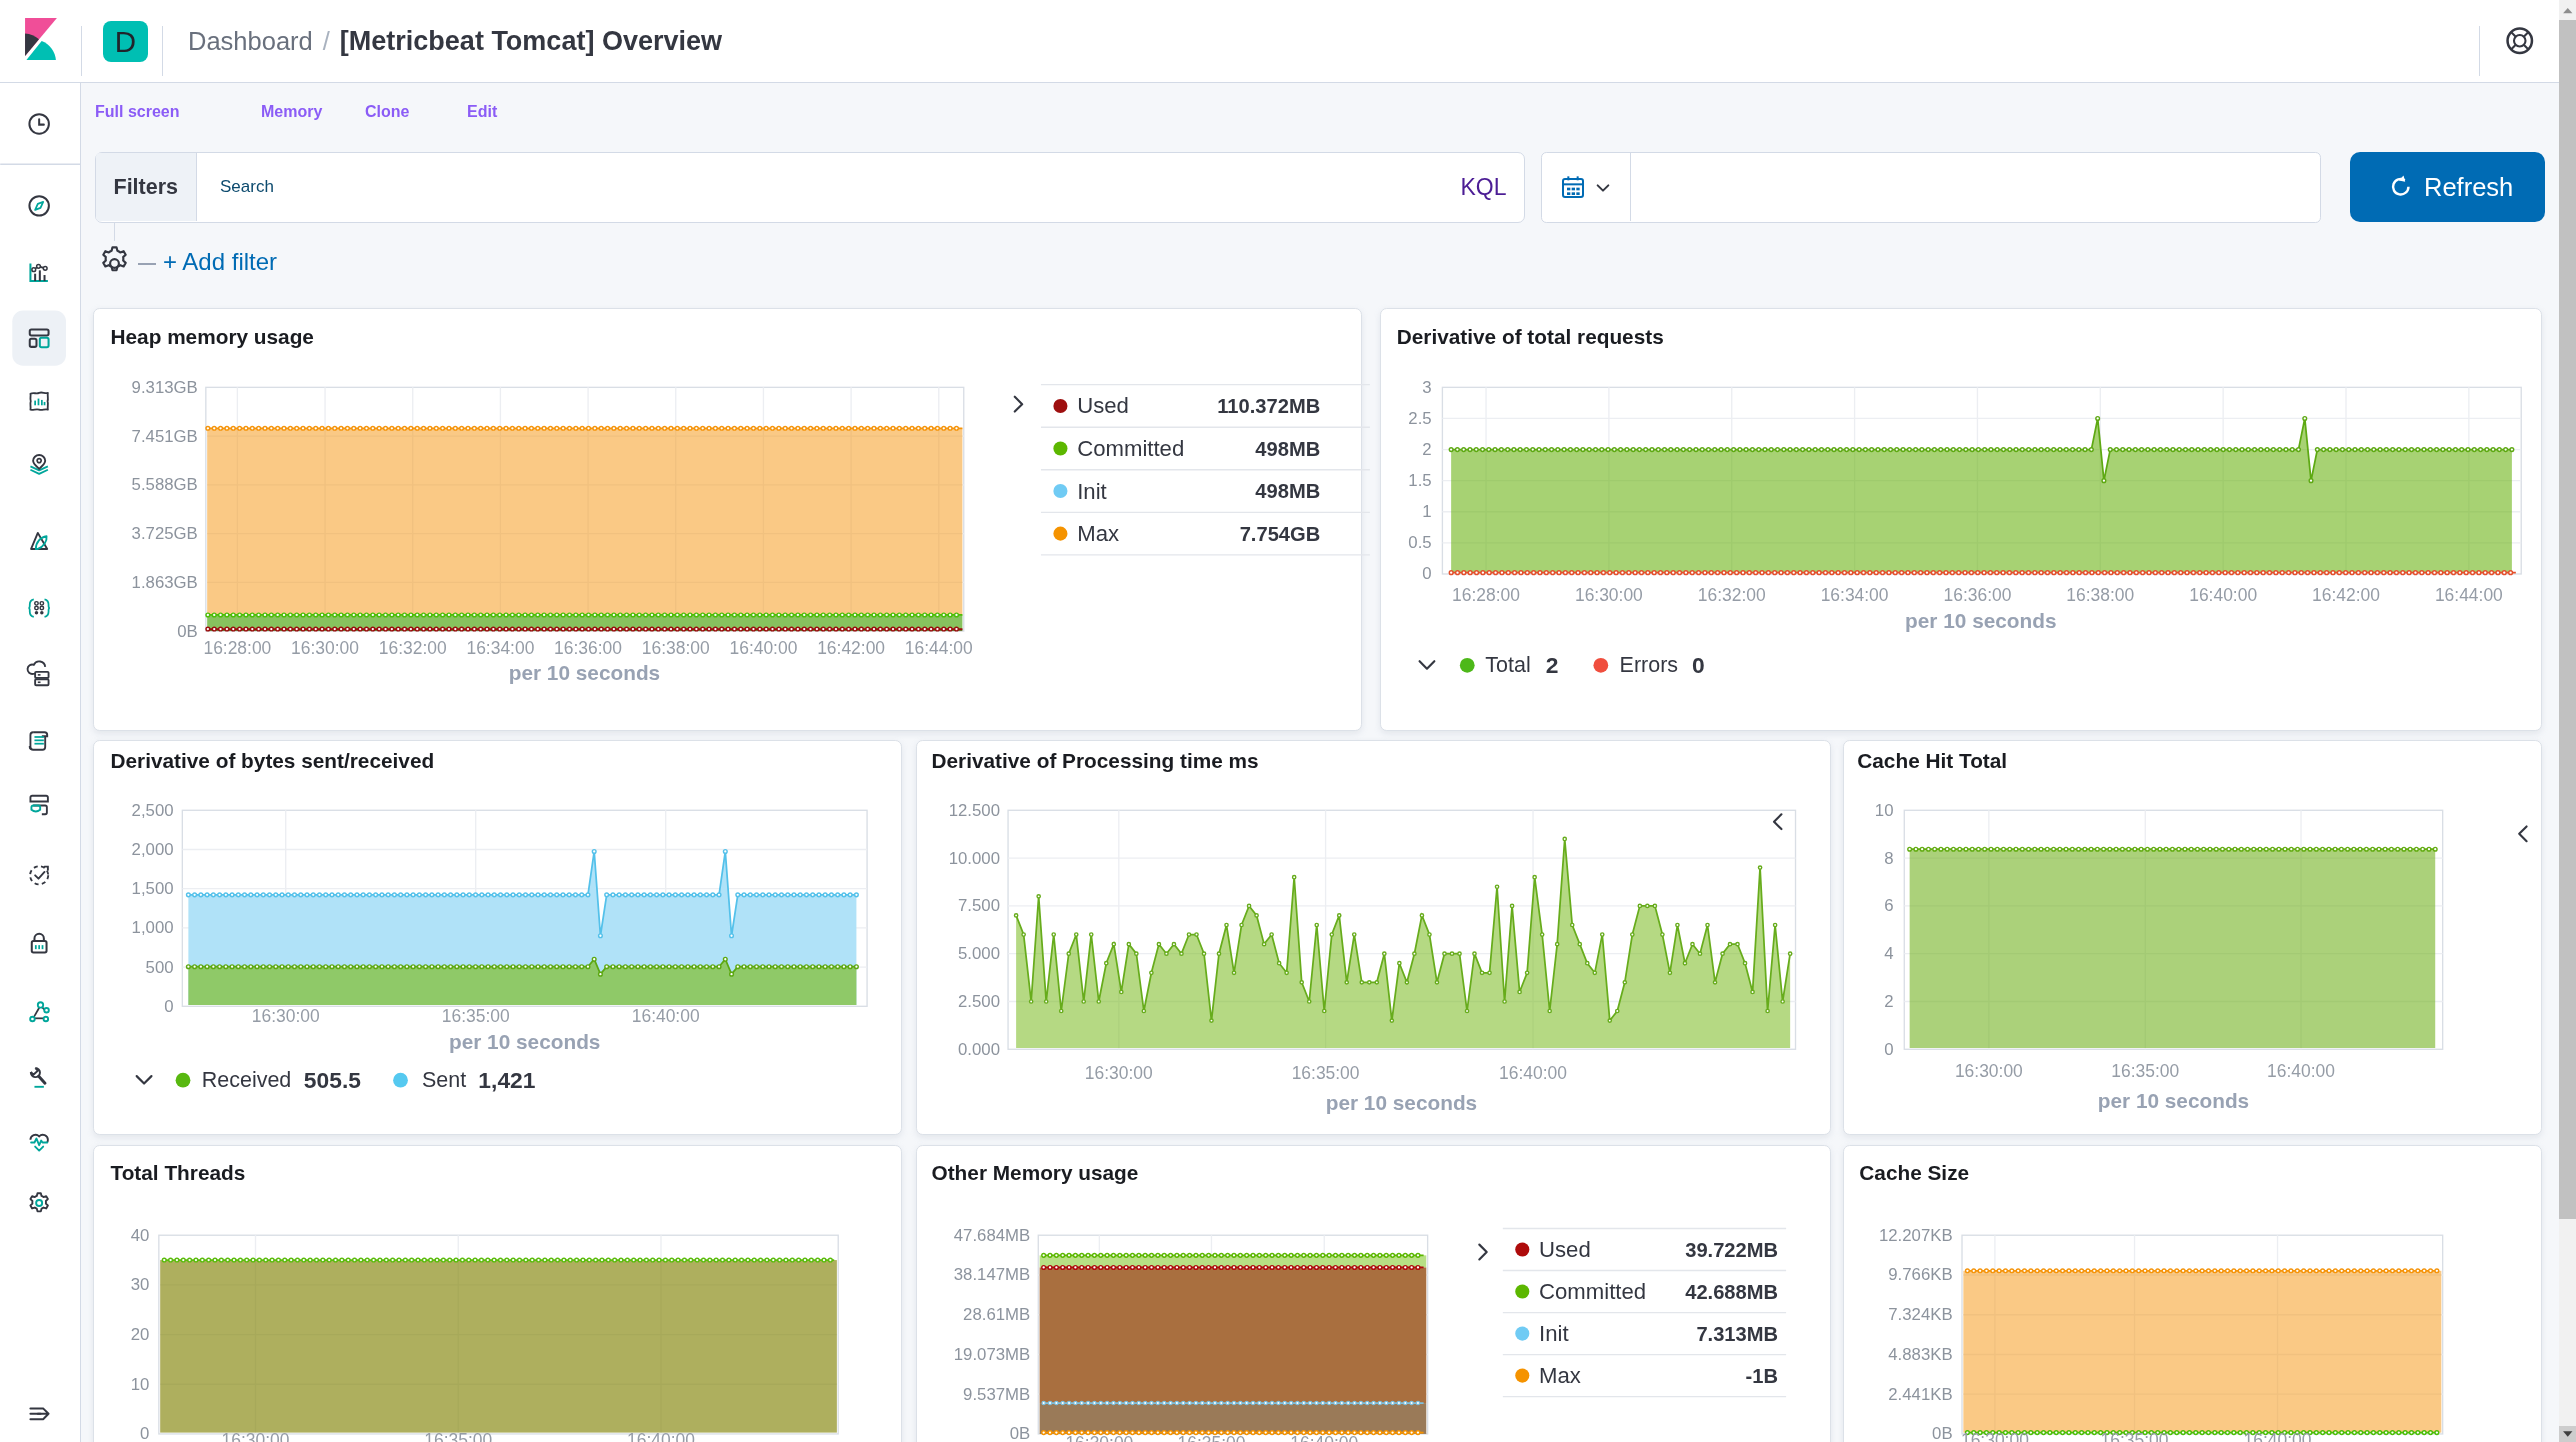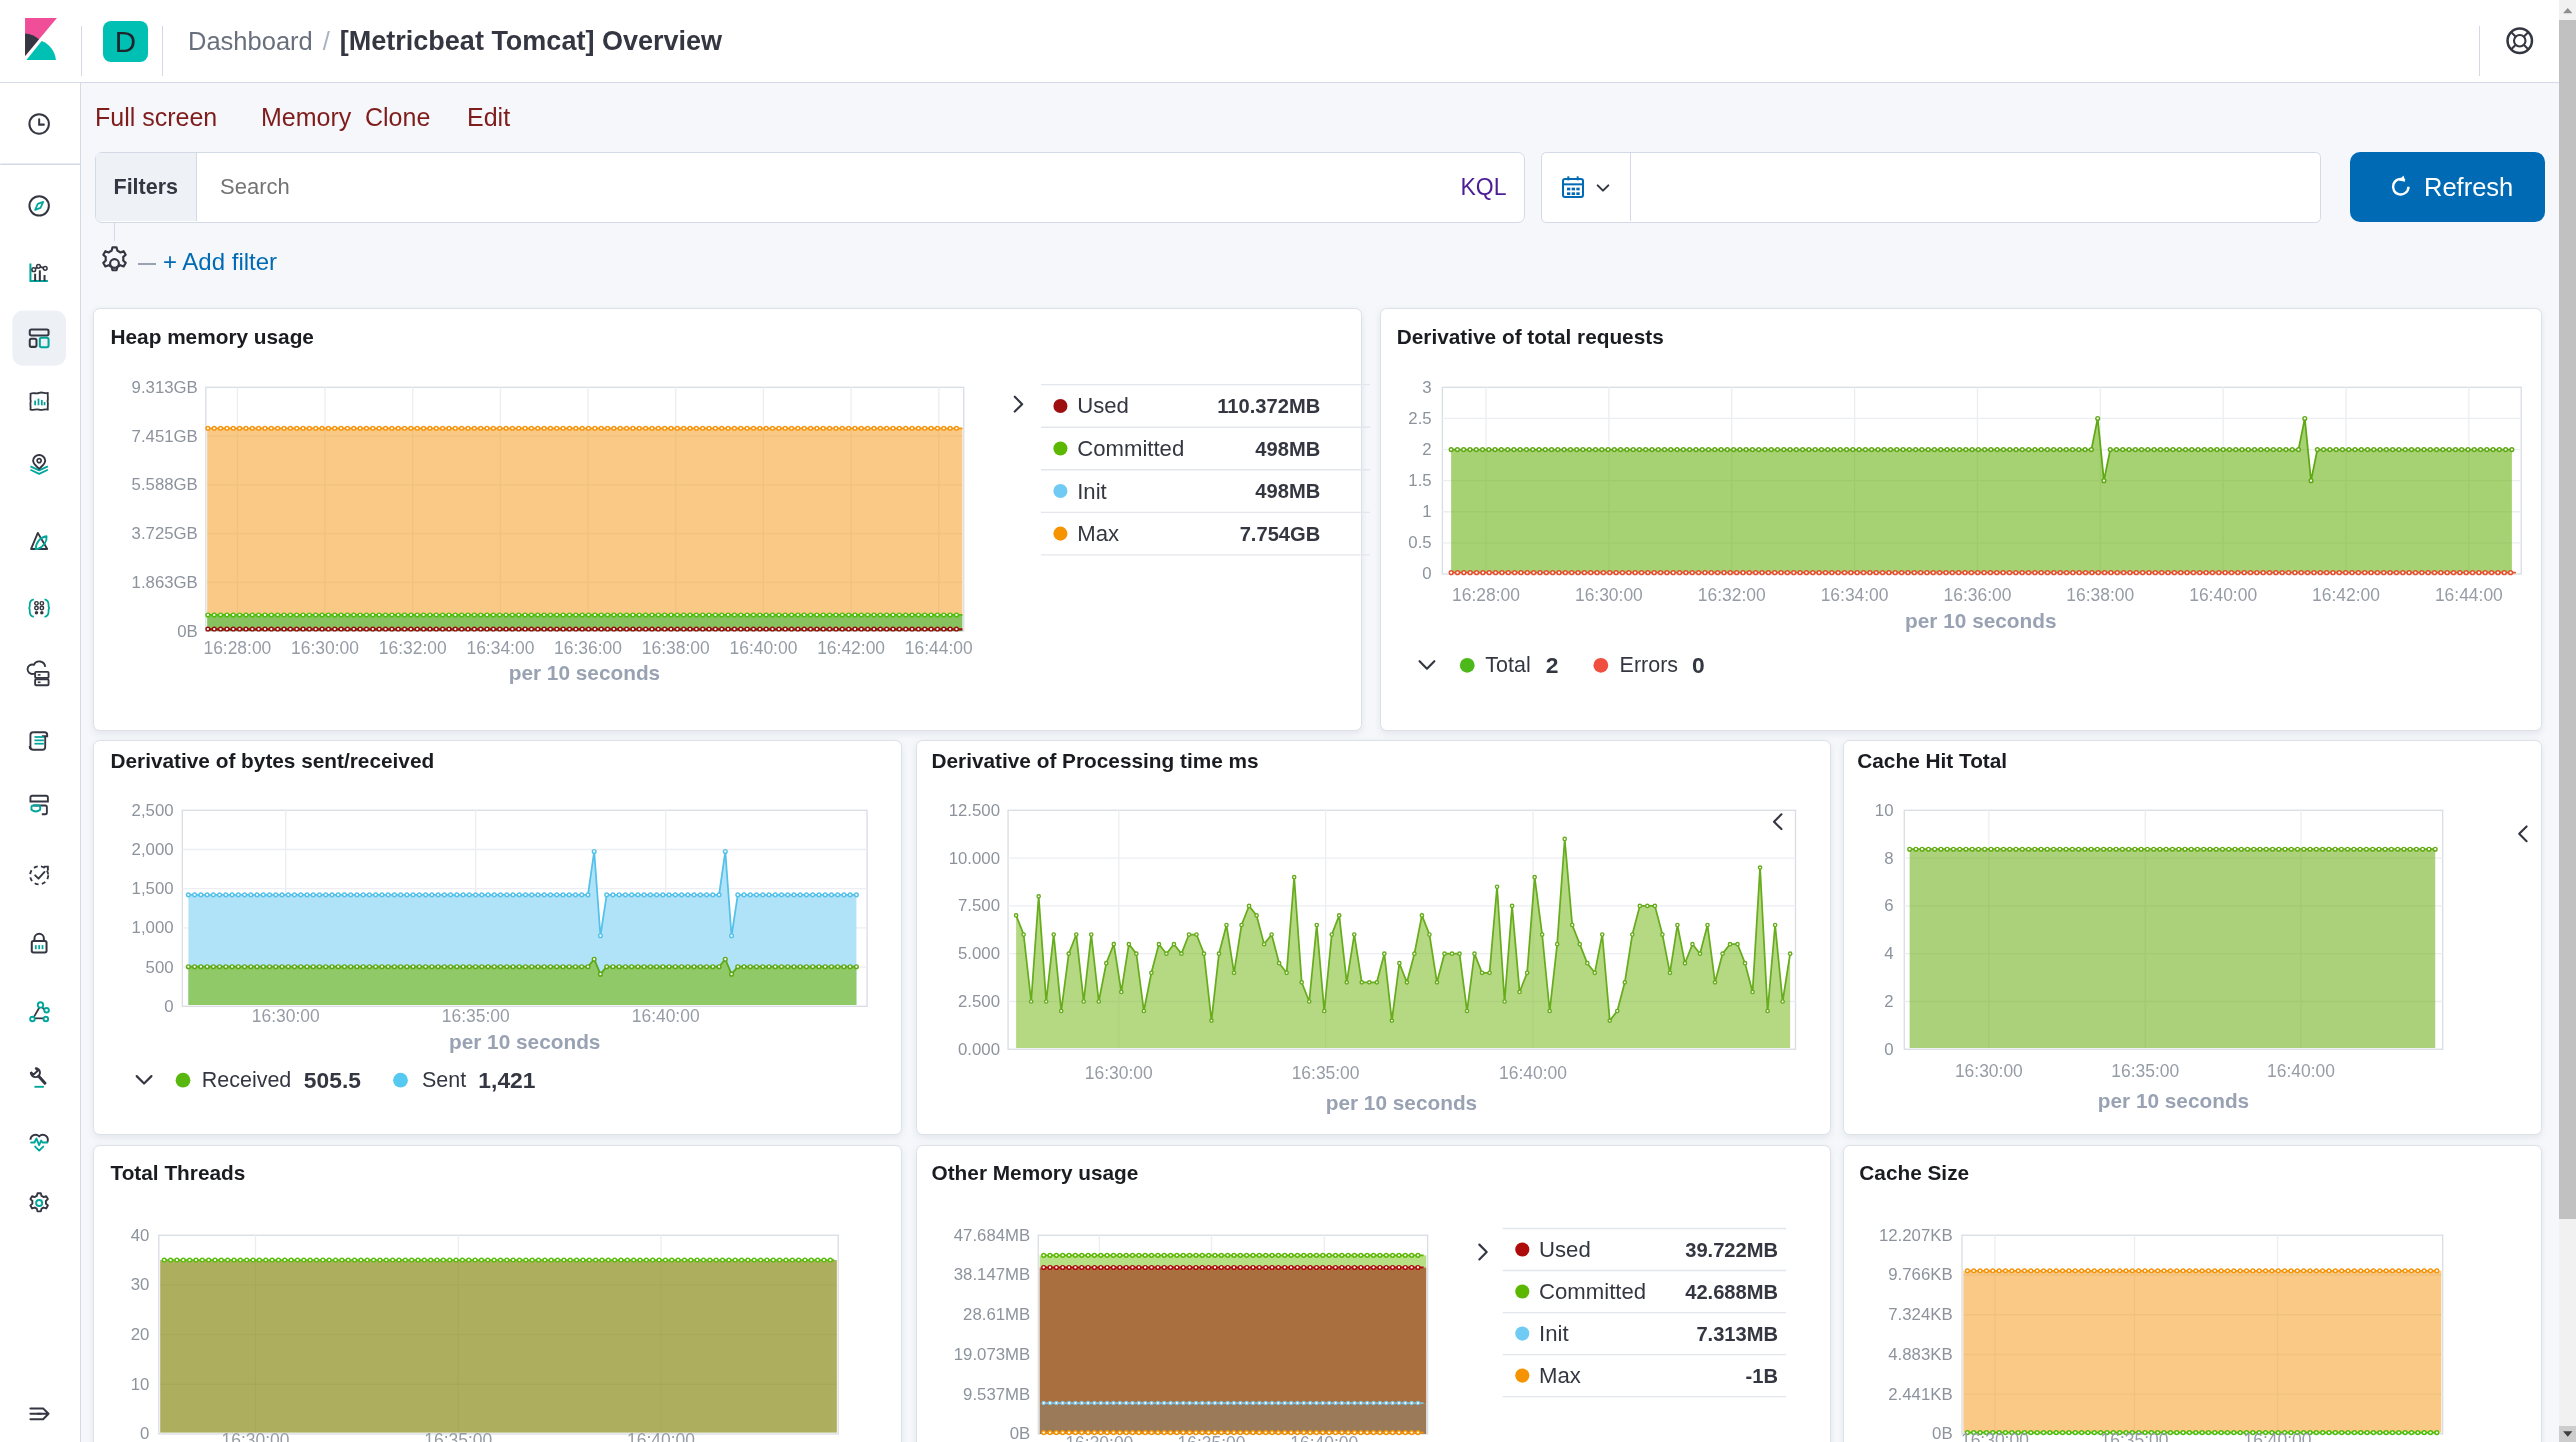--- a/index.html
+++ b/index.html
@@ -1031,34 +1031,34 @@
         <circle r="4.5" fill="none" stroke="#00A69B" stroke-width="2.8"></circle>
       </g>
       <g transform="translate(58,2106)">
         <line x1="-13" y1="-8" x2="6" y2="-8" stroke="#343741" stroke-width="3" stroke-linecap="round"></line>
         <line x1="-13" y1="0" x2="2" y2="0" stroke="#343741" stroke-width="3" stroke-linecap="round"></line>
         <line x1="-13" y1="8" x2="6" y2="8" stroke="#343741" stroke-width="3" stroke-linecap="round"></line>
         <path d="M7,-7 L14,0 L7,7 M-2,0 H14" fill="none" stroke="#343741" stroke-width="3" stroke-linecap="round" stroke-linejoin="round"></path>
       </g>
     </svg>
 
-<div style="position:absolute;left:0;top:103px;width:672px;height:31px;font-size:25px;font-weight:400;color:#7f1d1d">
+<div style="position:absolute;left:0;top:103px;width:672px;height:31px;font-size:16px;font-weight:700;color:#8b5cf6">
   <span style="position:absolute;left:95px">Full screen</span>
   <span style="position:absolute;left:261px">Memory</span>
   <span style="position:absolute;left:365px">Clone</span>
   <span style="position:absolute;left:467px">Edit</span>
 </div>
 <div style="position:absolute;left:95px;top:152px;width:1430px;height:71px;background:#fff;
      border:1.3px solid #D3DAE6;border-radius:7px">
   <div style="position:absolute;left:0;top:0;width:101px;height:68px;background:#EEF2F7;
        border-right:1.3px solid #D3DAE6;border-radius:4px 0 0 4px;display:flex;align-items:center">
     <span style="font-size:21.5px;font-weight:bold;color:#343741;padding-left:17.5px">Filters</span>
   </div>
   <span style="position:absolute;left:124px;top:0;height:68px;display:flex;align-items:center;
-       font-size:22px;color:#737373">Search</span>
+       font-size:17px;color:#0c4a6e">Search</span>
   <span style="position:absolute;right:17.5px;top:0;height:68px;display:flex;align-items:center;
        font-size:23px;color:#4c1d95">KQL</span>
 </div>
 <div style="position:absolute;left:114px;top:223px;width:1.3px;height:17.5px;background:#D3DAE6"></div>
 <div style="position:absolute;left:1541px;top:152px;width:780px;height:71px;background:#fff;
      border:1.3px solid #D3DAE6;border-radius:5.4px"></div>
 <svg width="24" height="24" viewBox="0 0 36 36" style="position:absolute;left:1561px;top:175px">
       <rect x="3" y="6" width="30" height="27" rx="3" fill="none" stroke="#006BB4" stroke-width="3"></rect>
       <line x1="3" y1="14" x2="33" y2="14" stroke="#006BB4" stroke-width="3"></line>
       <line x1="11" y1="2" x2="11" y2="8" stroke="#006BB4" stroke-width="3"></line>

